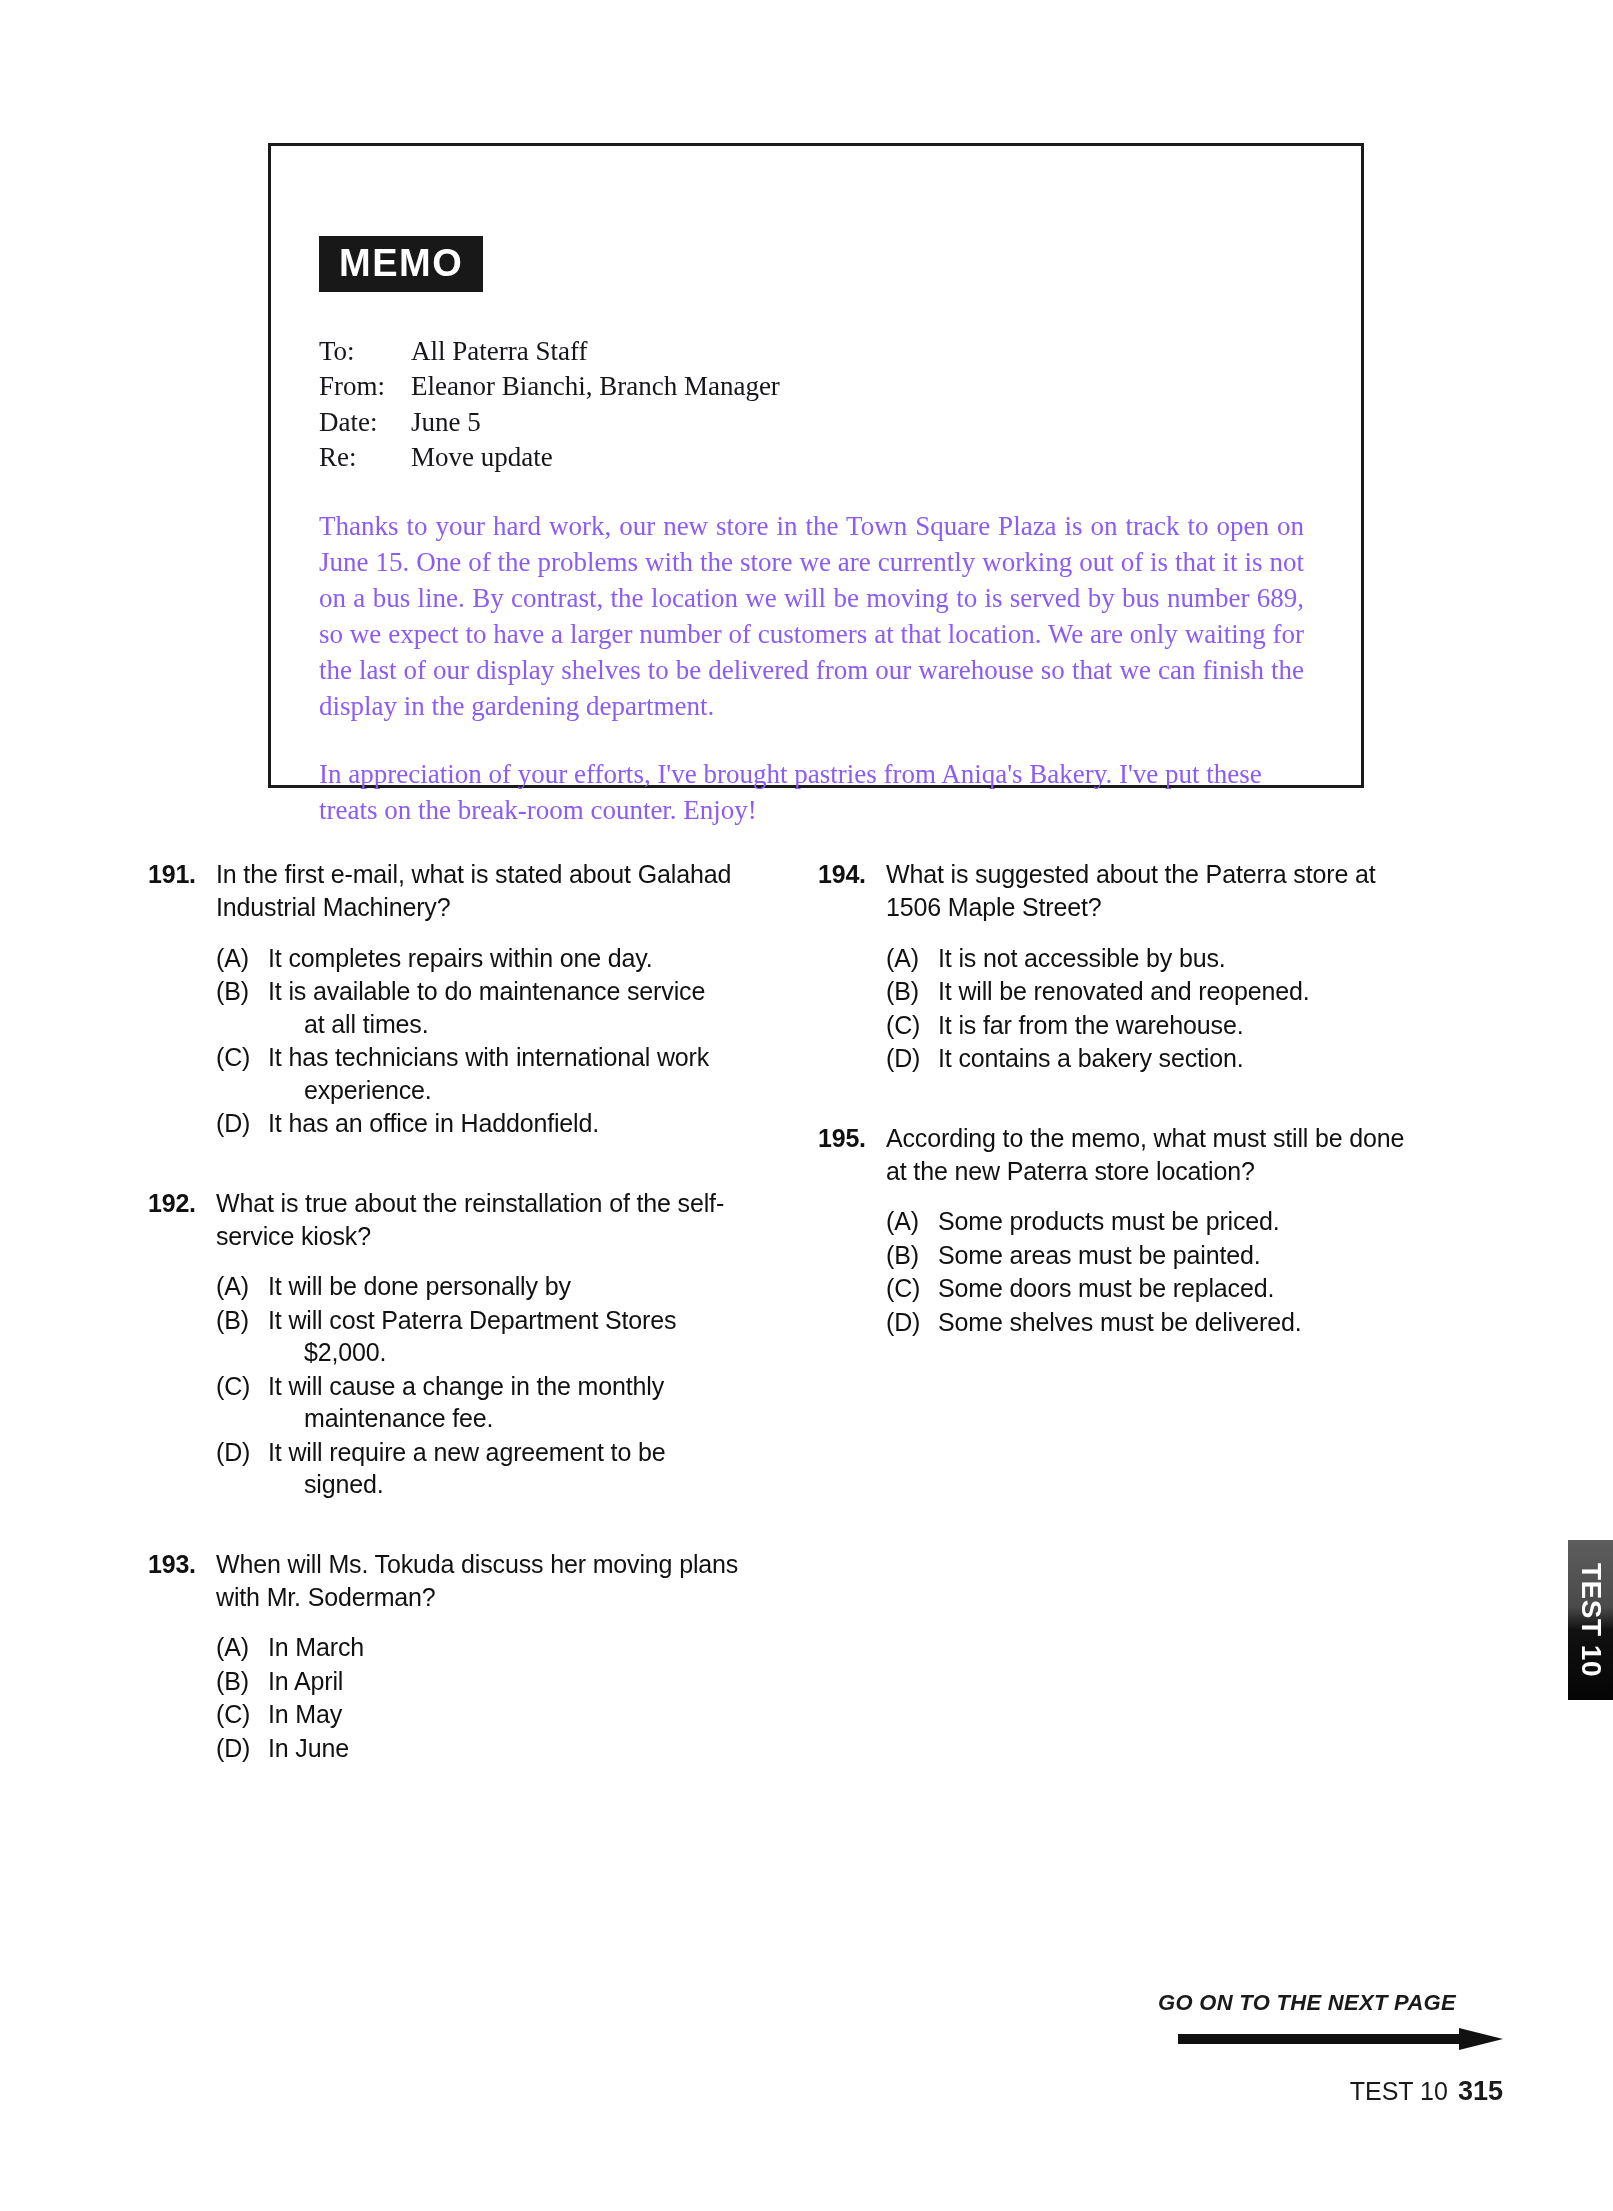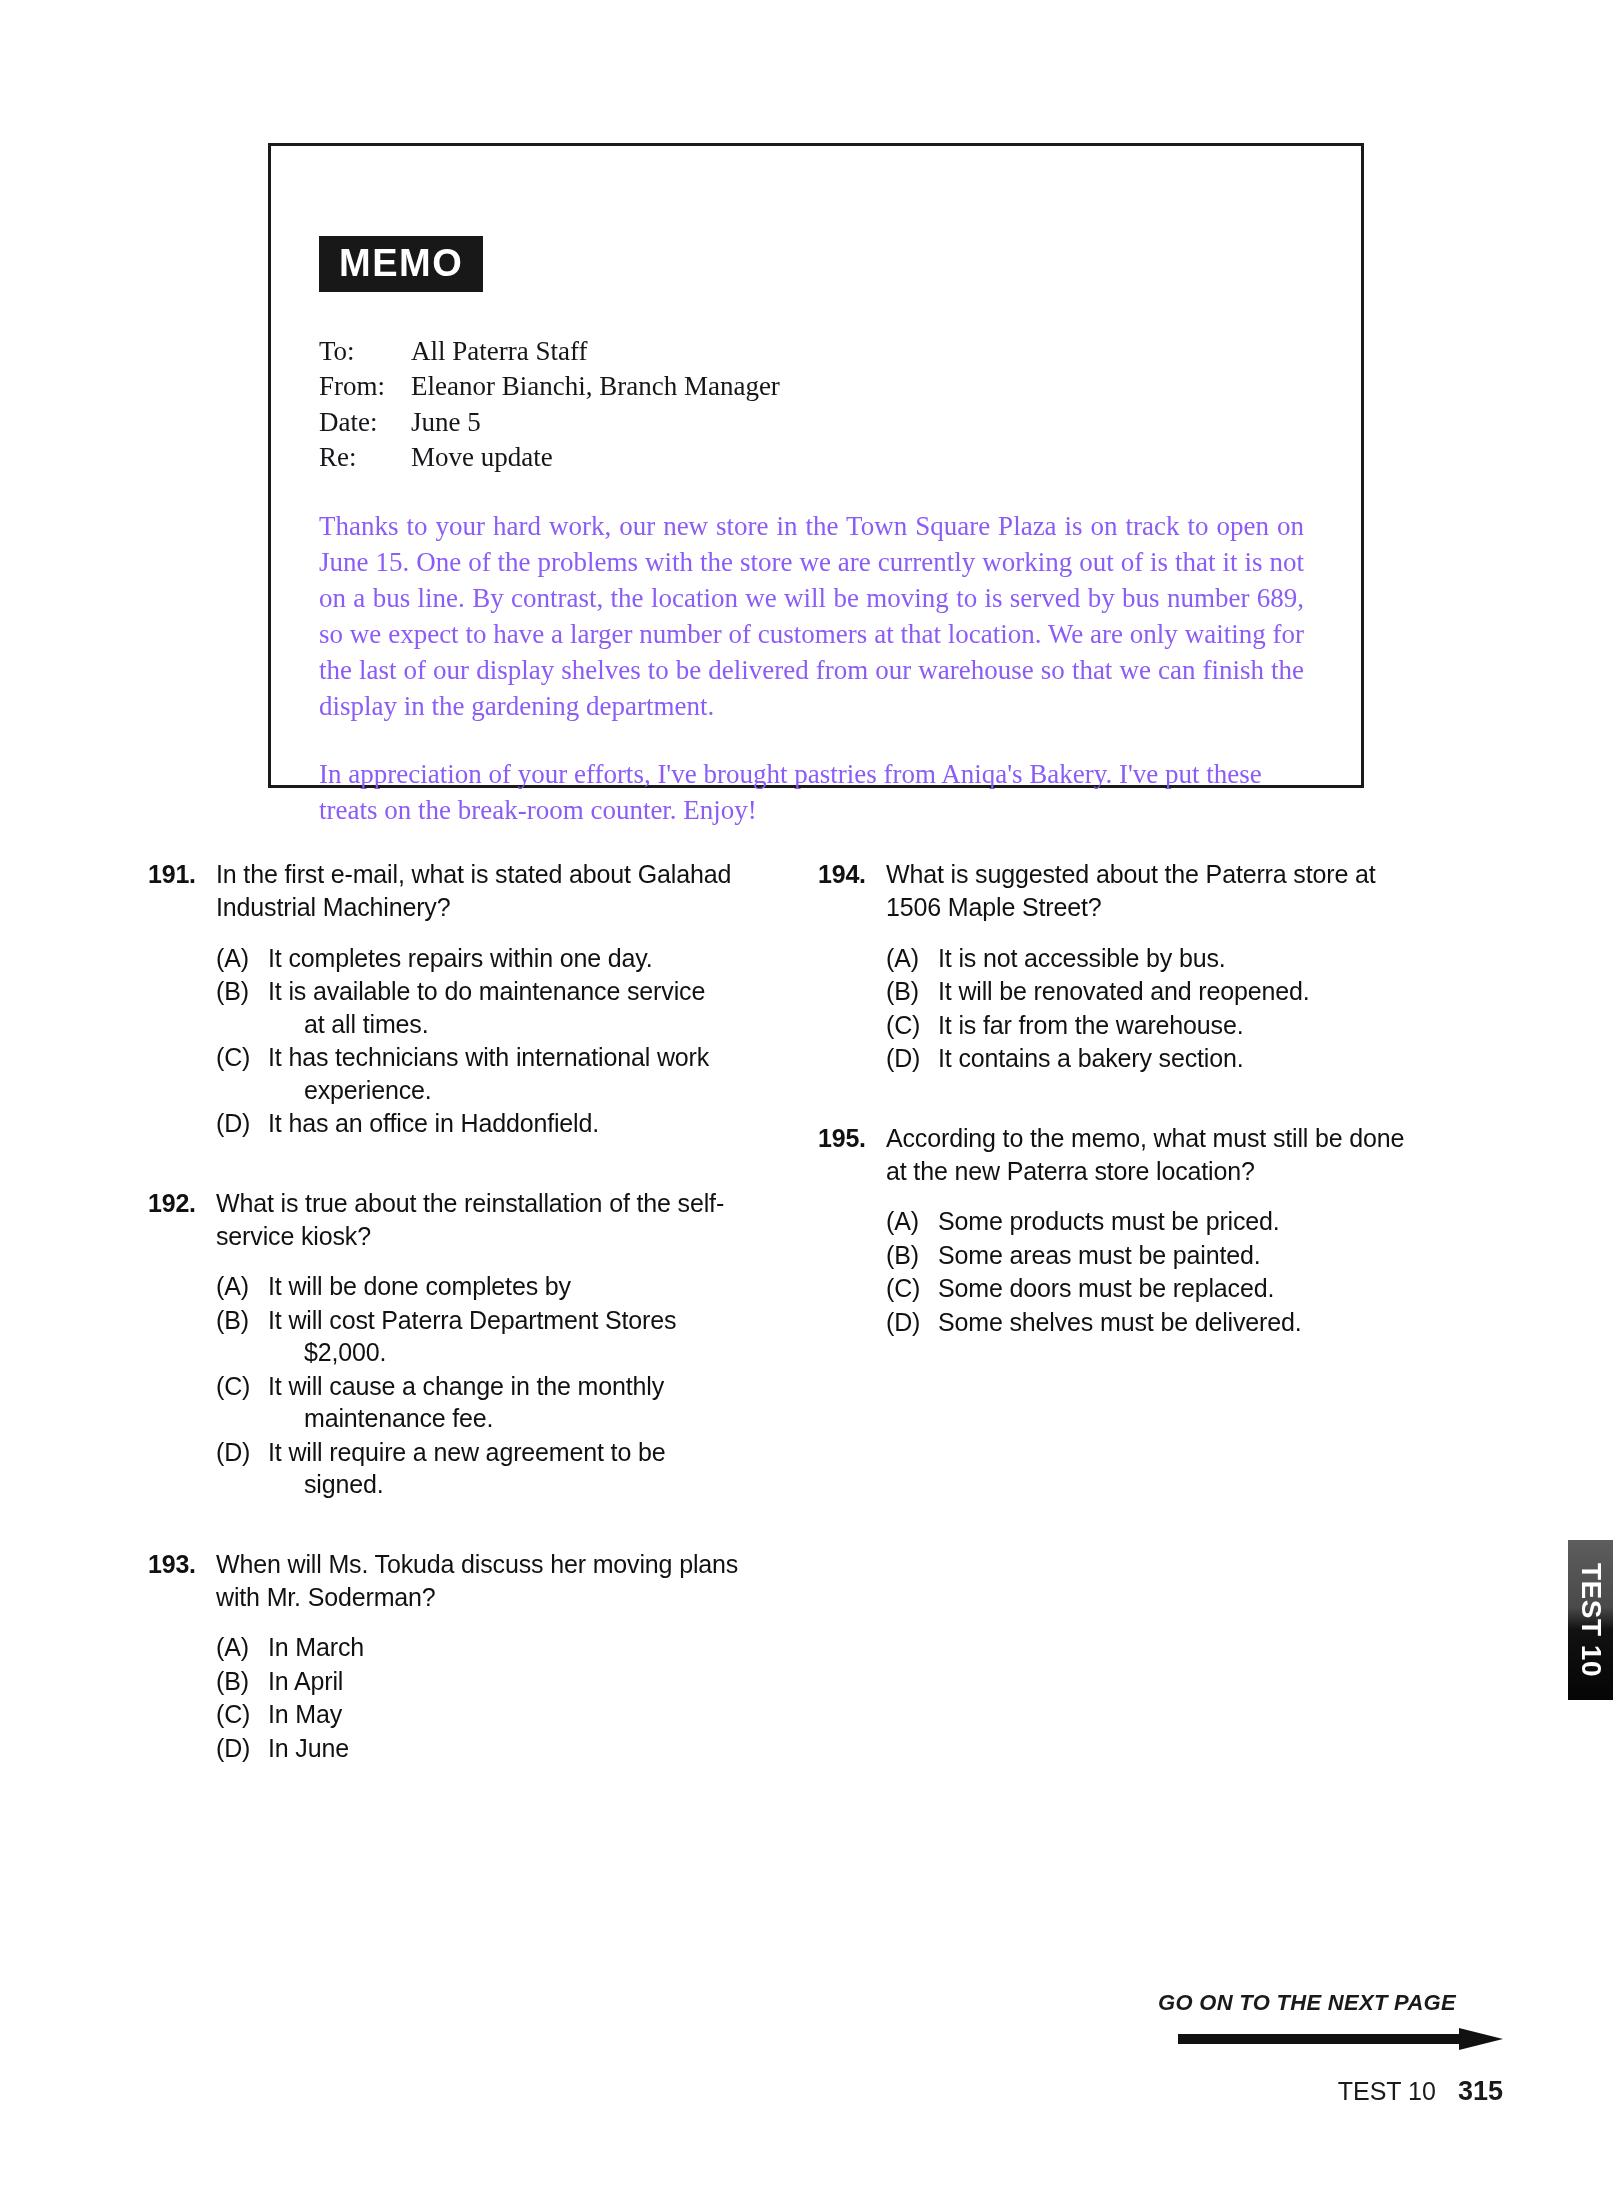--- a/index.html
+++ b/index.html
@@ -208,21 +208,21 @@
     position: absolute;
     right: 110px;
     top: 86px;
     font-size: 25px;
     color: #1a1a1a;
     white-space: nowrap;
   }
   .page-line .pno {
     font-weight: bold;
     font-size: 27px;
-    margin-left: 22px;
+    margin-left: 10px;
   }
 </style>
 </head>
 <body>
 
 <div class="memo-box">
   <div class="memo-inner">
 
     <div class="memo-badge">MEMO</div>
 
@@ -278,21 +278,21 @@
         </div>
       </div>
       <div class="question-block">
         <div class="question-head">
           <span class="question-number">192.</span>
           <span class="question-stem">What is true about the reinstallation of the self-service kiosk?</span>
         </div>
         <div class="choices">
           <div class="choice">
             <span class="choice-letter">(A)</span>
-            <span class="choice-text"><span>It will be done completes by</span></span>
+            <span class="choice-text"><span>It will be done personally by</span></span>
           </div>
           <div class="choice">
             <span class="choice-letter">(B)</span>
             <span class="choice-text"><span>It will cost Paterra Department Stores</span><span class="wrap-indent">$2,000.</span></span>
           </div>
           <div class="choice">
             <span class="choice-letter">(C)</span>
             <span class="choice-text"><span>It will cause a change in the monthly</span><span class="wrap-indent">maintenance fee.</span></span>
           </div>
           <div class="choice">

